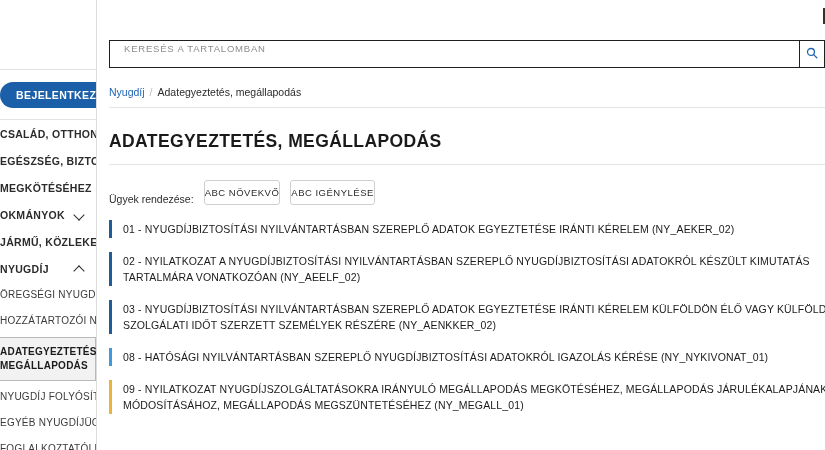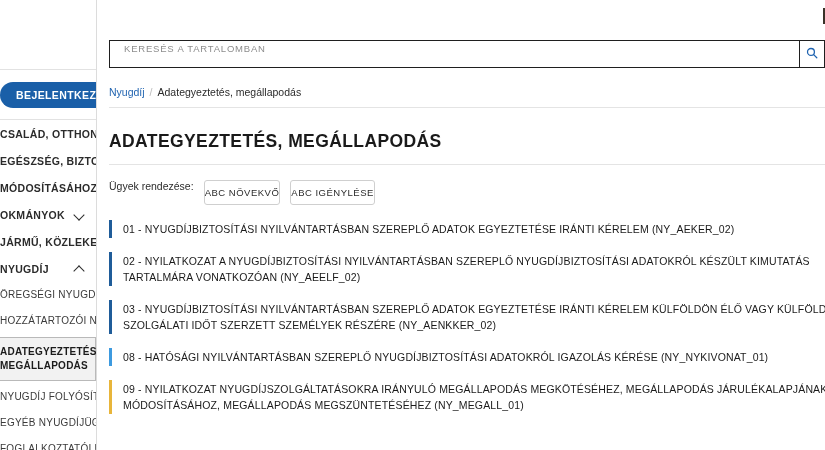--- a/index.html
+++ b/index.html
@@ -226,21 +226,21 @@
     font-size: 17.5px;
     font-weight: 700;
     letter-spacing: .4px;
     color: #1a1a1a;
     padding-bottom: 12px;
     border-bottom: 1px solid #e4e4e4;
     white-space: nowrap;
   }
   .sort-row {
     display: flex;
-    align-items: flex-start;
+    align-items: flex-end;
     gap: 10px;
     margin-top: 15px;
   }
   .sort-label {
     font-size: 10.5px;
     color: #2b2b2b;
     white-space: nowrap;
   }
   .sort-btn {
     font-family: "Liberation Sans", sans-serif;
@@ -310,21 +310,21 @@
       <ul class="nav-list">
         <li class="nav-row">
           <span>CSALÁD, OTTHON</span>
 
         </li>
         <li class="nav-row">
           <span>EGÉSZSÉG, BIZTOSÍTÁS, ELLÁTÁS</span>
 
         </li>
         <li class="nav-row">
-          <span>MÓDOSÍTÁSÁHOZ</span>
+          <span>MEGKÖTÉSÉHEZ</span>
 
         </li>
         <li class="nav-row">
           <span>OKMÁNYOK</span>
           <span class="chev"></span>
         </li>
         <li class="nav-row">
           <span>JÁRMŰ, KÖZLEKEDÉS, ENGEDÉLY</span>
 
         </li>

